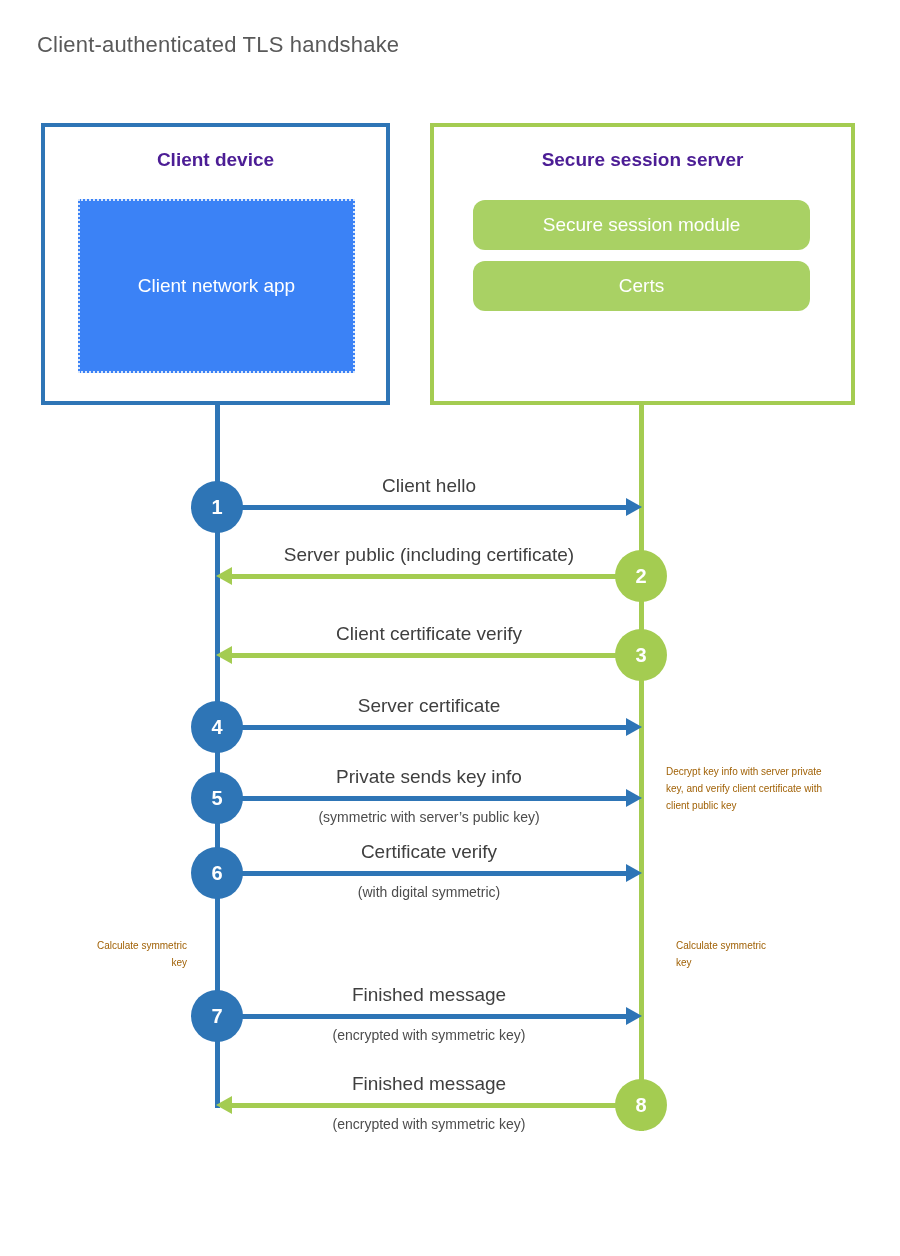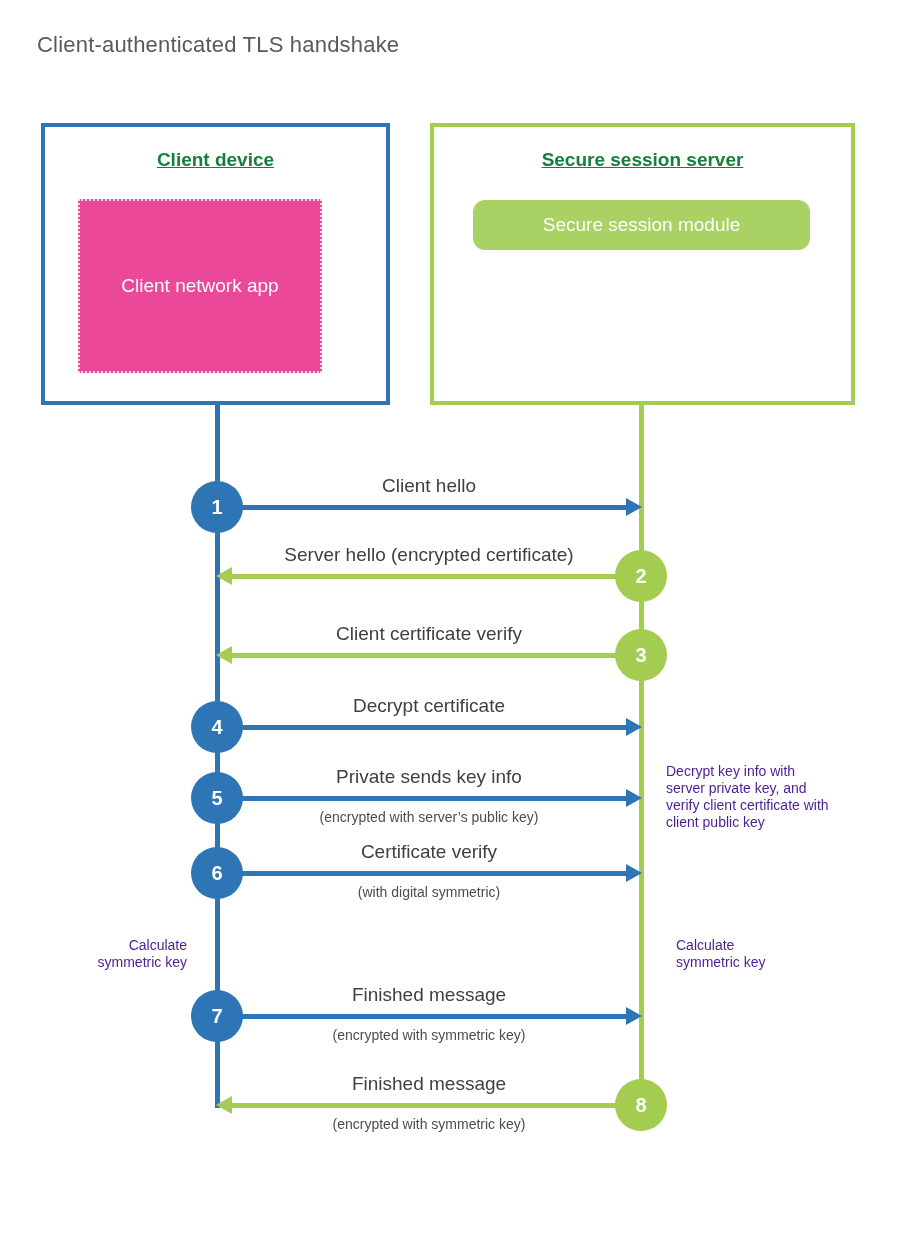--- a/index.html
+++ b/index.html
@@ -20,25 +20,25 @@
 
   
   .actor-box {
     position: absolute; top: 123px; height: 282px;
     background: #ffffff; box-sizing: border-box;
   }
   .client-box { left: 41px;  width: 349px; border: 4px solid #2e75b6; }
   .server-box { left: 430px; width: 425px; border: 4px solid #a4cc51; }
   .actor-title {
     position: absolute; left: 0; right: 0; top: 22px;
-    text-align: center; font-size: 19px; font-weight: bold; color: #15803d; text-decoration: underline;
+    text-align: center; font-size: 19px; font-weight: bold; color: #4c1d95;
   }
   .app-rect {
-    position: absolute; left: 33px; top: 72px; width: 244px; height: 174px;
-    background: #ec4899; border: 2px dotted rgba(255,255,255,0.8);
+    position: absolute; left: 33px; top: 72px; width: 277px; height: 174px;
+    background: #3b82f6; border: 2px dotted rgba(255,255,255,0.8);
     box-sizing: border-box;
     display: flex; align-items: center; justify-content: center;
   }
   .app-rect .app-label {
     color: #ffffff; font-size: 19px; text-align: center;
     max-width: 170px; line-height: 1.55;
   }
   .module-bar {
     position: absolute; left: 39px; width: 337px; height: 50px;
     background: #a9d164; color: #ffffff; font-size: 19px;
@@ -73,21 +73,21 @@
     position: absolute; left: 0; right: 0; top: -30px;
     text-align: center; font-size: 19px; color: #3f3f3f; white-space: nowrap;
   }
   .msg-sub {
     position: absolute; left: 0; right: 0; top: 13px;
     text-align: center; font-size: 14px; color: #4c4c4c; white-space: nowrap;
   }
 
   
   .side-note {
-    position: absolute; font-size: 14px; color: #4c1d95; line-height: 17px;
+    position: absolute; font-size: 10px; color: #a16207; line-height: 17px;
     z-index: 2;
   }
   .note-decrypt { left: 666px; top: 763px; width: 166px; text-align: left; }
   .note-calc-left  { left: 87px;  top: 937px; width: 100px; text-align: right; }
   .note-calc-right { left: 676px; top: 937px; width: 100px; text-align: left; }
 </style>
 </head>
 <body>
 
 <div class="stage">
@@ -97,59 +97,60 @@
   <div class="actor-box client-box">
     <div class="actor-title">Client device</div>
     <div class="app-rect">
       <div class="app-label">Client network app</div>
     </div>
   </div>
 
   <div class="actor-box server-box">
     <div class="actor-title">Secure session server</div>
     <div class="module-bar bar-0">Secure session module</div>
+    <div class="module-bar bar-1">Certs</div>
   </div>
 
   <div class="lifeline blue"></div>
   <div class="lifeline green"></div>
 
   <div class="msg right" style="top:505px">
     <div class="msg-label">Client hello</div>
     <div class="shaft"></div>
     <div class="head"></div>
     <div class="num-circle">1</div>
   </div>
 
   <div class="msg left" style="top:574px">
-    <div class="msg-label">Server hello (encrypted certificate)</div>
+    <div class="msg-label">Server public (including certificate)</div>
     <div class="shaft"></div>
     <div class="head"></div>
     <div class="num-circle">2</div>
   </div>
 
   <div class="msg left" style="top:653px">
     <div class="msg-label">Client certificate verify</div>
     <div class="shaft"></div>
     <div class="head"></div>
     <div class="num-circle">3</div>
   </div>
 
   <div class="msg right" style="top:725px">
-    <div class="msg-label">Decrypt certificate</div>
+    <div class="msg-label">Server certificate</div>
     <div class="shaft"></div>
     <div class="head"></div>
     <div class="num-circle">4</div>
   </div>
 
   <div class="msg right" style="top:796px">
     <div class="msg-label">Private sends key info</div>
     <div class="shaft"></div>
     <div class="head"></div>
     <div class="num-circle">5</div>
-    <div class="msg-sub">(encrypted with server’s public key)</div>
+    <div class="msg-sub">(symmetric with server’s public key)</div>
   </div>
 
   <div class="msg right" style="top:871px">
     <div class="msg-label">Certificate verify</div>
     <div class="shaft"></div>
     <div class="head"></div>
     <div class="num-circle">6</div>
     <div class="msg-sub">(with digital symmetric)</div>
   </div>
 

